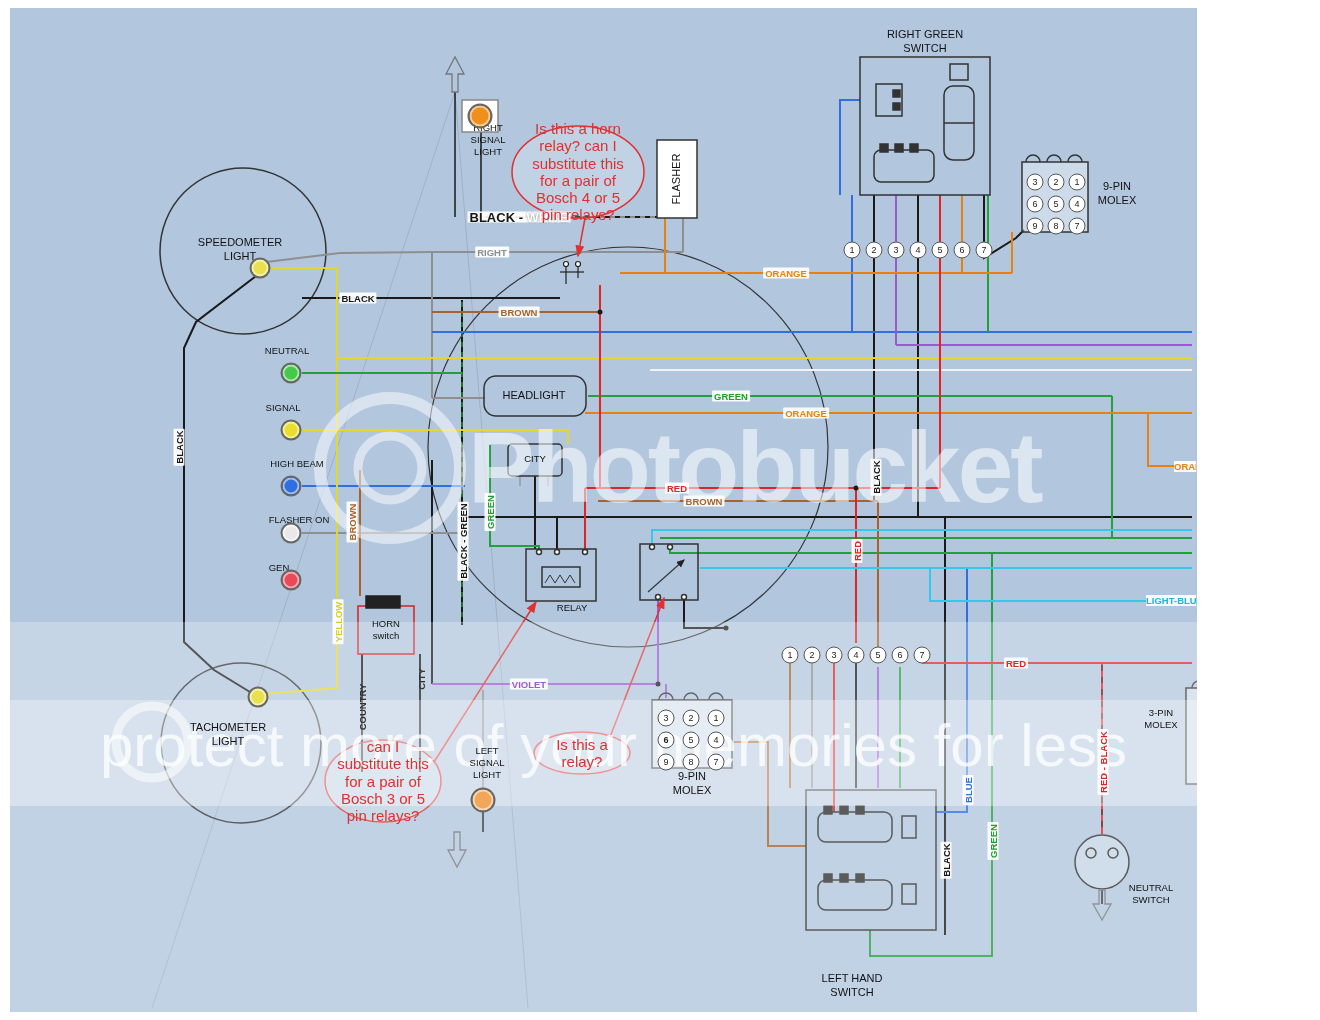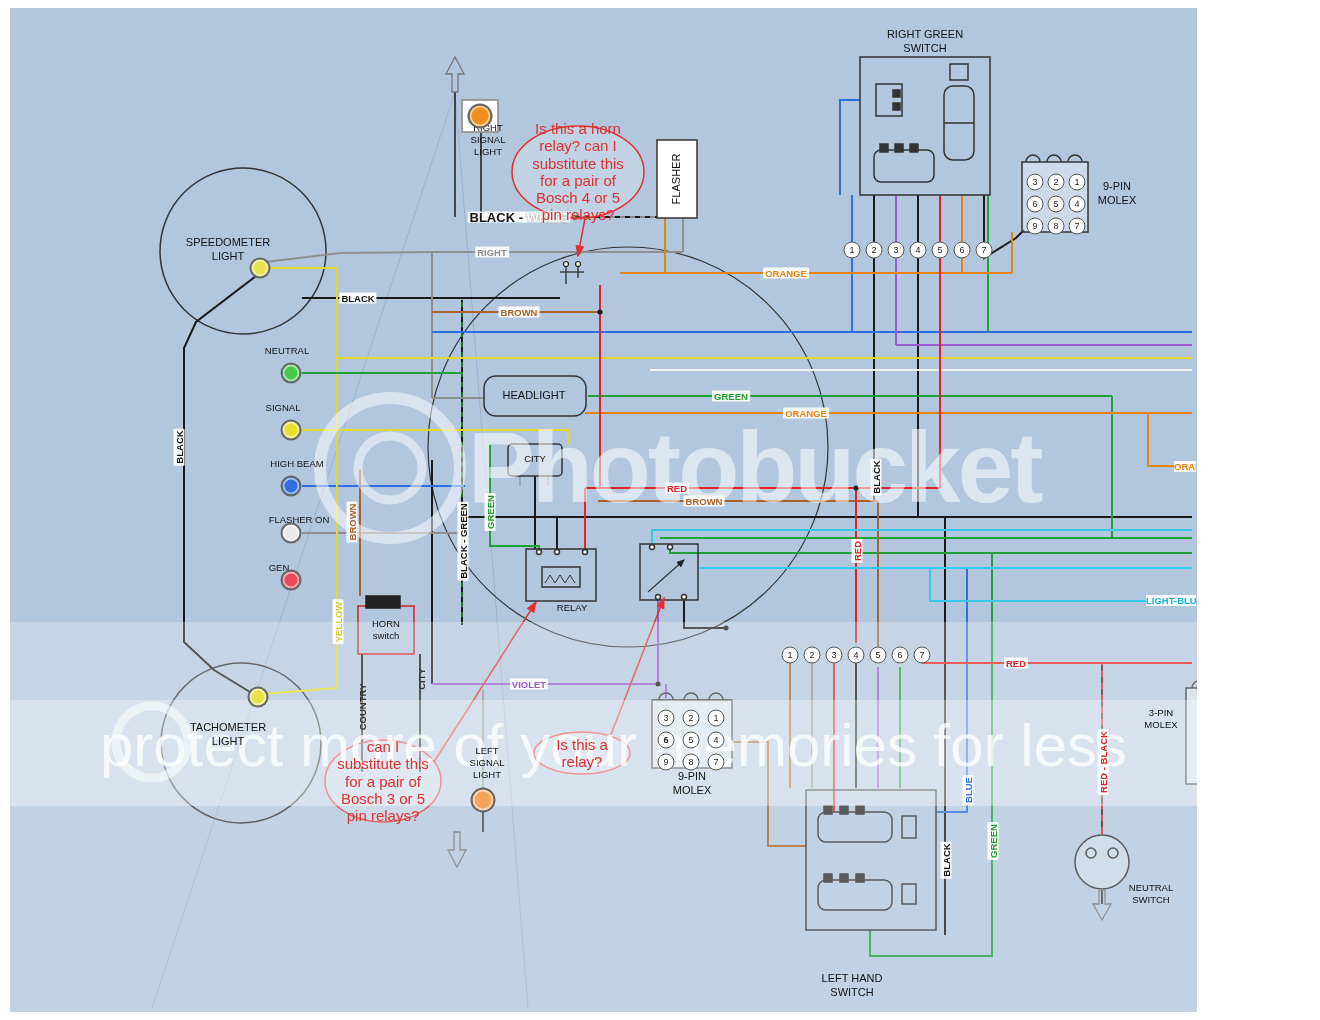--- a/index.html
+++ b/index.html
@@ -304,21 +304,21 @@
         <circle cx="390" cy="468" r="32" fill="none" stroke="rgba(255,255,255,.5)" stroke-width="9"></circle>
         <text x="468" y="502" font-family="Liberation Sans" font-weight="bold" font-size="100" letter-spacing="-3" fill="rgba(255,255,255,.55)">Photobucket</text>
         <circle cx="152" cy="742" r="36" fill="none" stroke="rgba(255,255,255,.55)" stroke-width="9"></circle>
         <text x="100" y="766" font-family="Liberation Sans" font-size="60" fill="rgba(255,255,255,.78)">protect more of your memories for less</text>
       </g>
     </g>
   </svg>
 
   <div id="labels">
 
-    <div class="clabel" style="left:228px;top:250px">SPEEDOMETER
+    <div class="clabel" style="left:240px;top:250px">SPEEDOMETER
 LIGHT</div>
     <div class="clabel" style="left:228px;top:735px">TACHOMETER
 LIGHT</div>
     <div class="clabel sm" style="left:488px;top:140px">RIGHT
 SIGNAL
 LIGHT</div>
     <div class="clabel sm" style="left:487px;top:763px">LEFT
 SIGNAL
 LIGHT</div>
     <div class="clabel vert" style="left:677px;top:179px">FLASHER</div>

